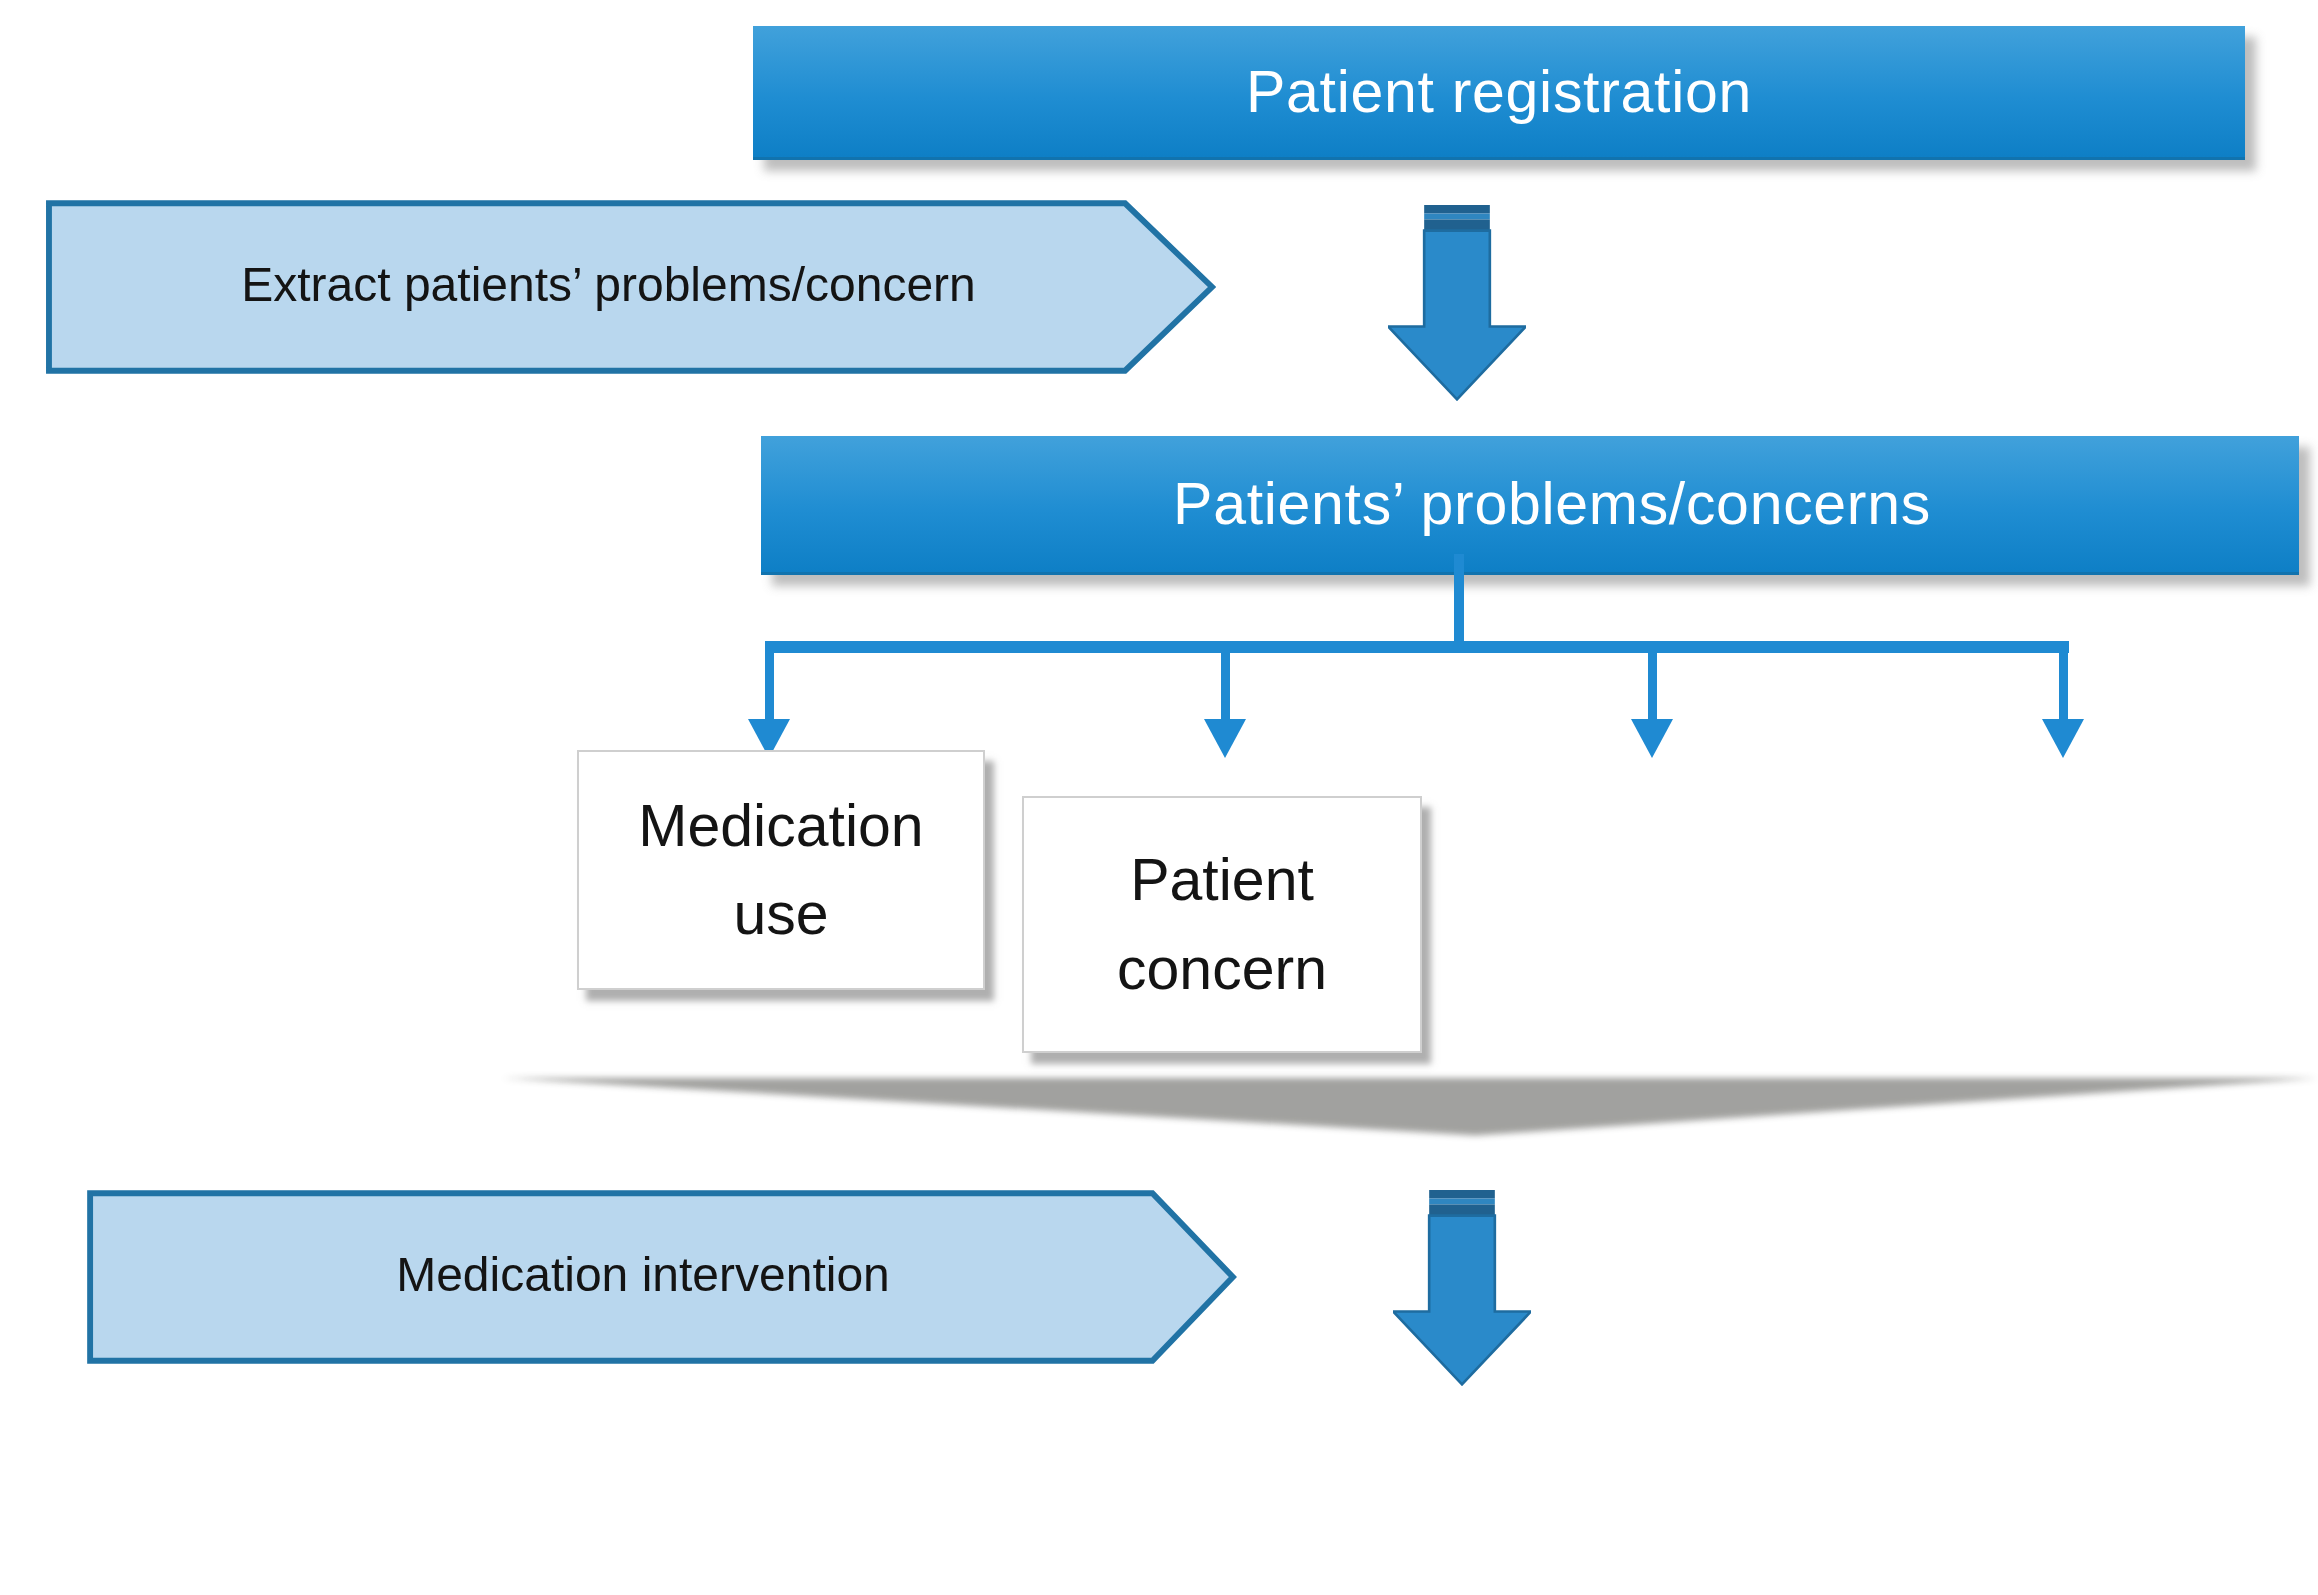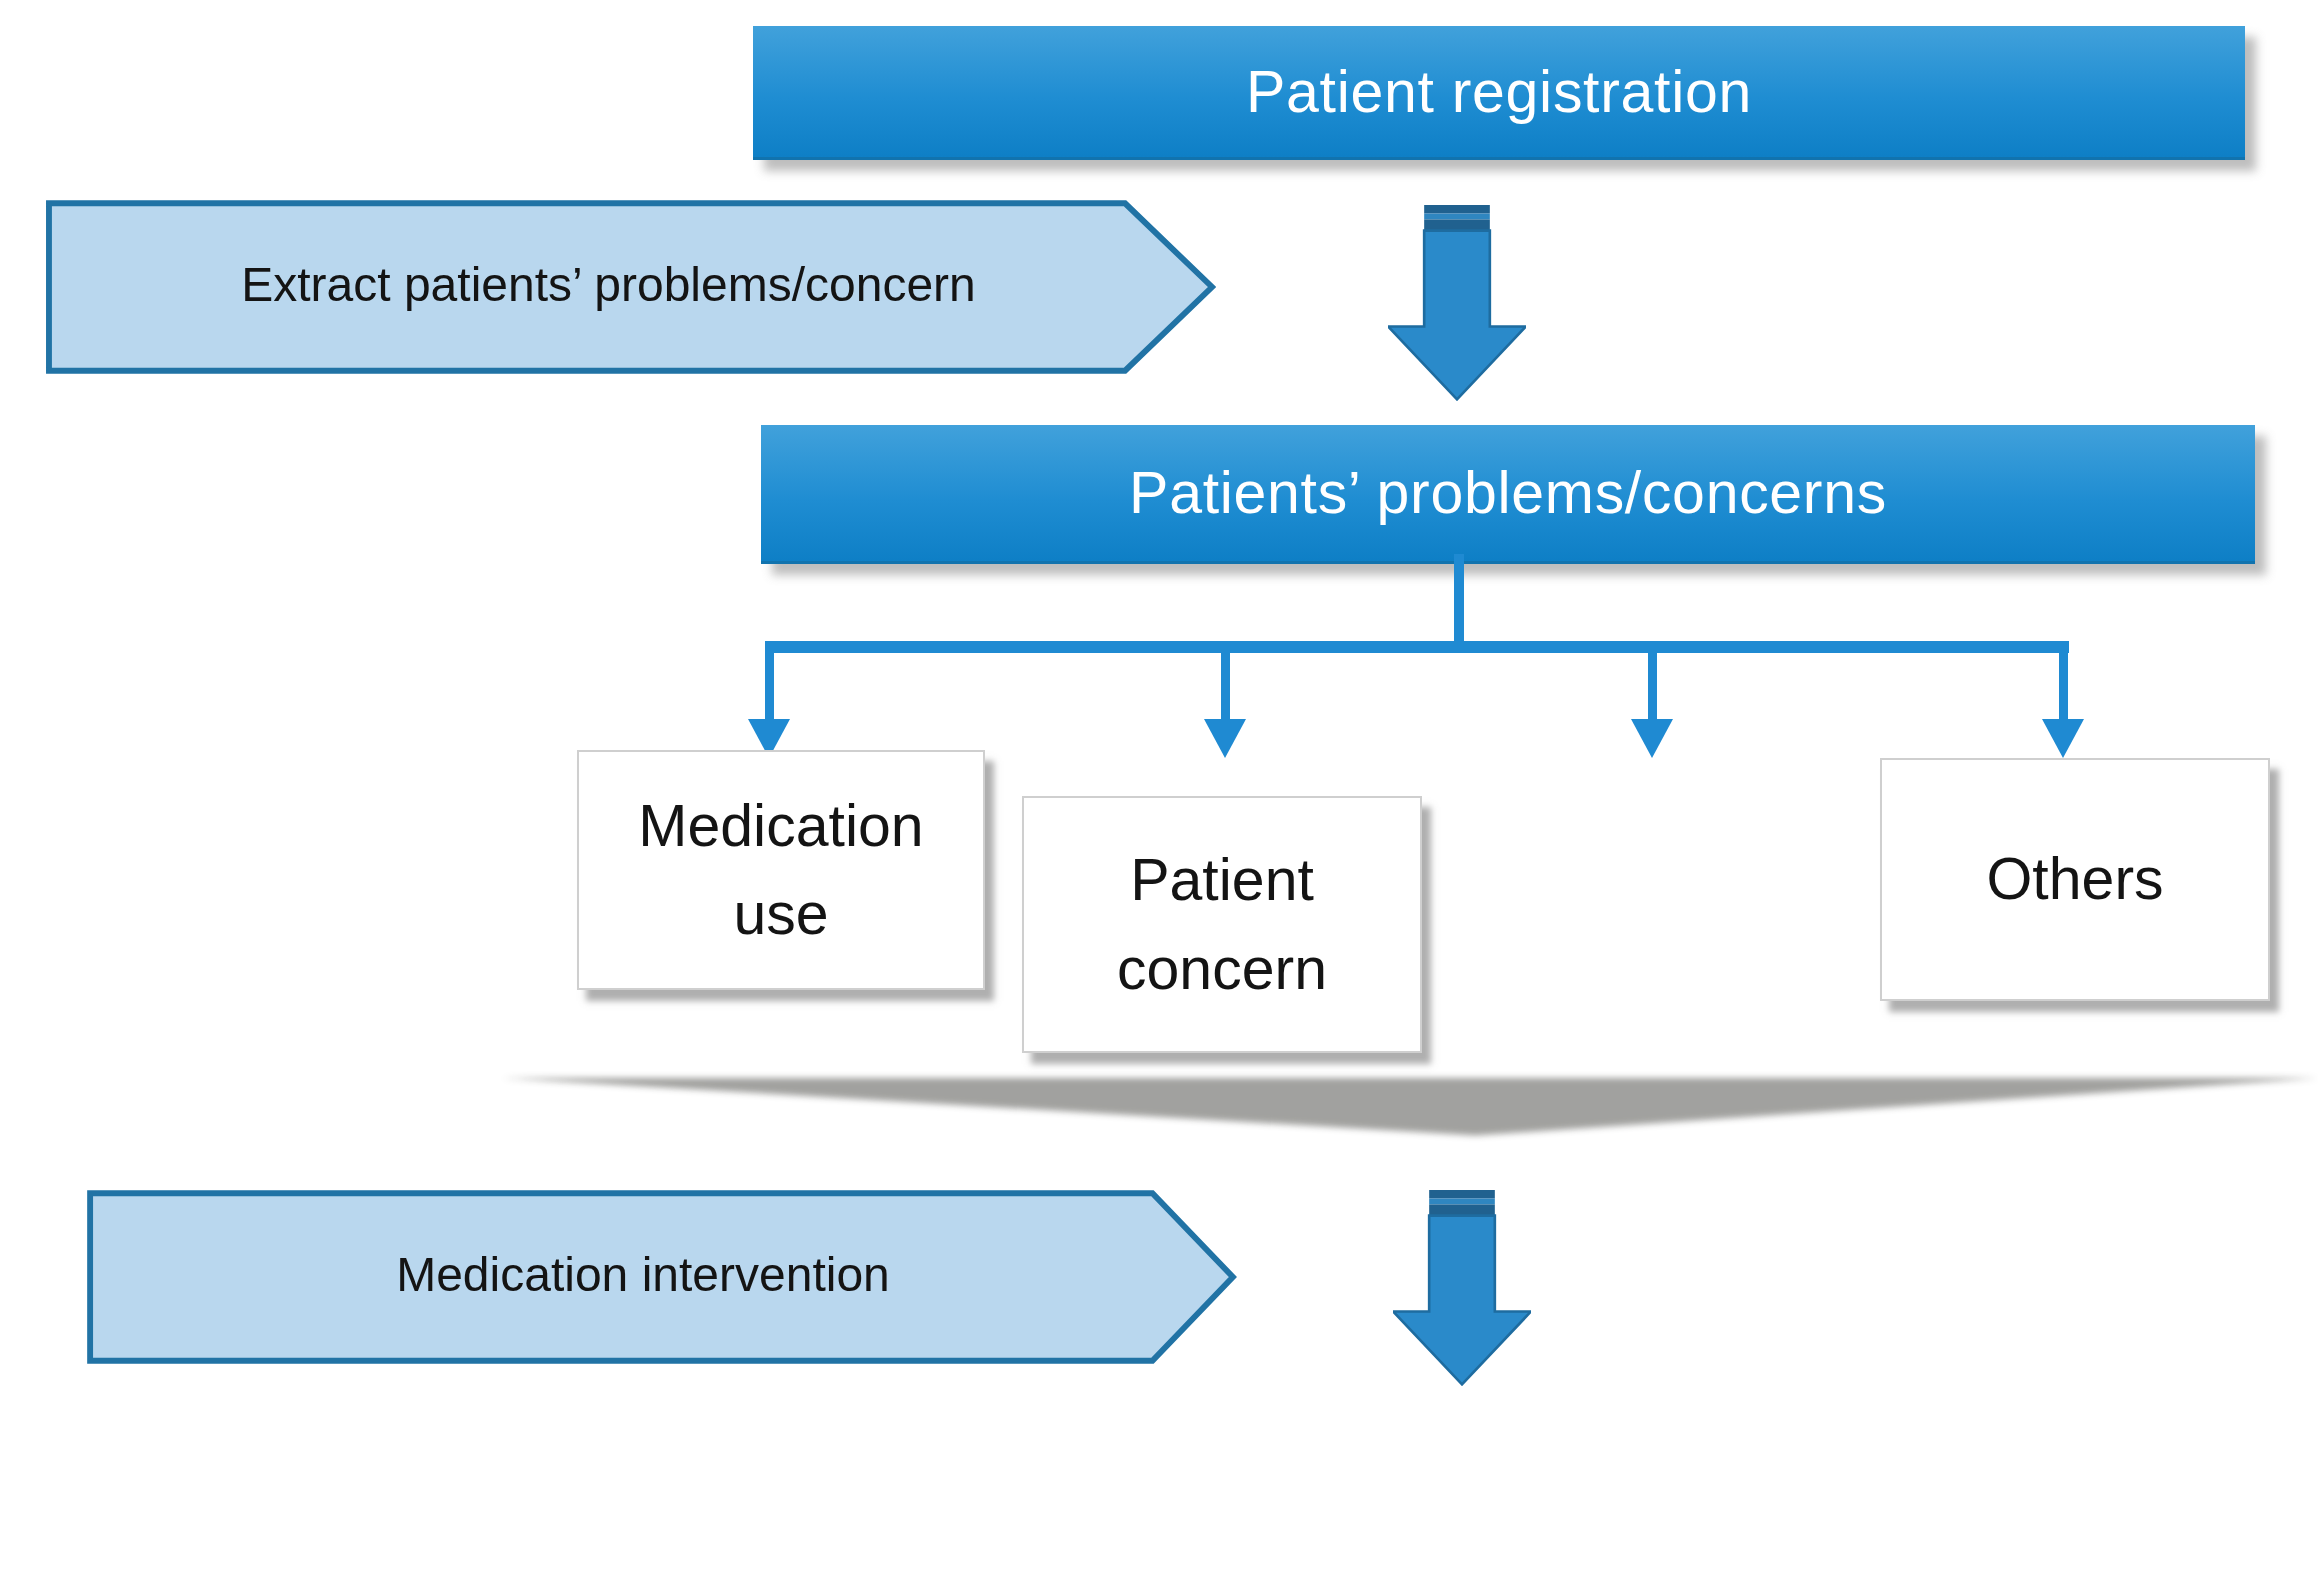--- a/index.html
+++ b/index.html
@@ -54,21 +54,21 @@
     <div class="pentagon-label" style="left:0;top:0;width:1127px;height:168px;">Extract patients’ problems/concern</div>
   </div>
 
   <svg class="svg-abs" style="left:1388px;top:205px;" width="138" height="197" viewBox="0 0 210 300">
     <rect x="55" y="0" width="100" height="13" fill="#20618f"></rect>
     <rect x="55" y="13" width="100" height="9" fill="#2f86c0"></rect>
     <rect x="55" y="22" width="100" height="17" fill="#20618f"></rect>
     <polygon points="55,39 155,39 155,185 210,185 105,296 0,185 55,185" fill="#2a8aca" stroke="#1e6ca0" stroke-width="4" stroke-linejoin="miter"></polygon>
   </svg>
 
-  <div class="banner" style="left:761px;top:425px;width:1494px;height:136px;">
+  <div class="banner" style="left:761px;top:436px;width:1494px;height:136px;padding-left:44px;">
     <span>Patients’ problems/concerns</span>
   </div>
 
   <div class="conn" style="left:1454px;top:554px;width:9.8px;height:89px;"></div>
   <div class="conn" style="left:765px;top:641px;width:1304px;height:12.4px;"></div>
 
   <div class="conn" style="left:765px;top:652px;width:9.2px;height:70px;"></div>
   <div class="conn" style="left:1221px;top:652px;width:9.2px;height:70px;"></div>
   <div class="conn" style="left:1648px;top:652px;width:9.2px;height:70px;"></div>
   <div class="conn" style="left:2059px;top:652px;width:9.2px;height:70px;"></div>
@@ -76,23 +76,20 @@
   <div class="tree-head" style="left:748px;top:719px;"></div>
   <div class="tree-head" style="left:1204px;top:719px;"></div>
   <div class="tree-head" style="left:1631px;top:719px;"></div>
   <div class="tree-head" style="left:2042px;top:719px;"></div>
 
   <div class="cat-box" style="left:577px;top:750px;width:408px;height:240px;">
     <span>Medication use</span>
   </div>
   <div class="cat-box" style="left:1022px;top:796px;width:400px;height:257px;">
     <span>Patient concern</span>
-  </div>
-  <div class="cat-box" style="left:1880px;top:758px;width:390px;height:243px;">
-    <span>Others</span>
   </div>
 
   <svg class="svg-abs" style="left:459px;top:1042px;" width="1860" height="144" viewBox="0 0 2839 220">
     <defs>
       <filter id="soft" x="-5%" y="-30%" width="110%" height="180%">
         <feGaussianBlur stdDeviation="5"></feGaussianBlur>
       </filter>
     </defs>
     <polygon points="64,55 2839,55 1551,143" fill="#9c9c9a" opacity="0.95" filter="url(#soft)"></polygon>
   </svg>

